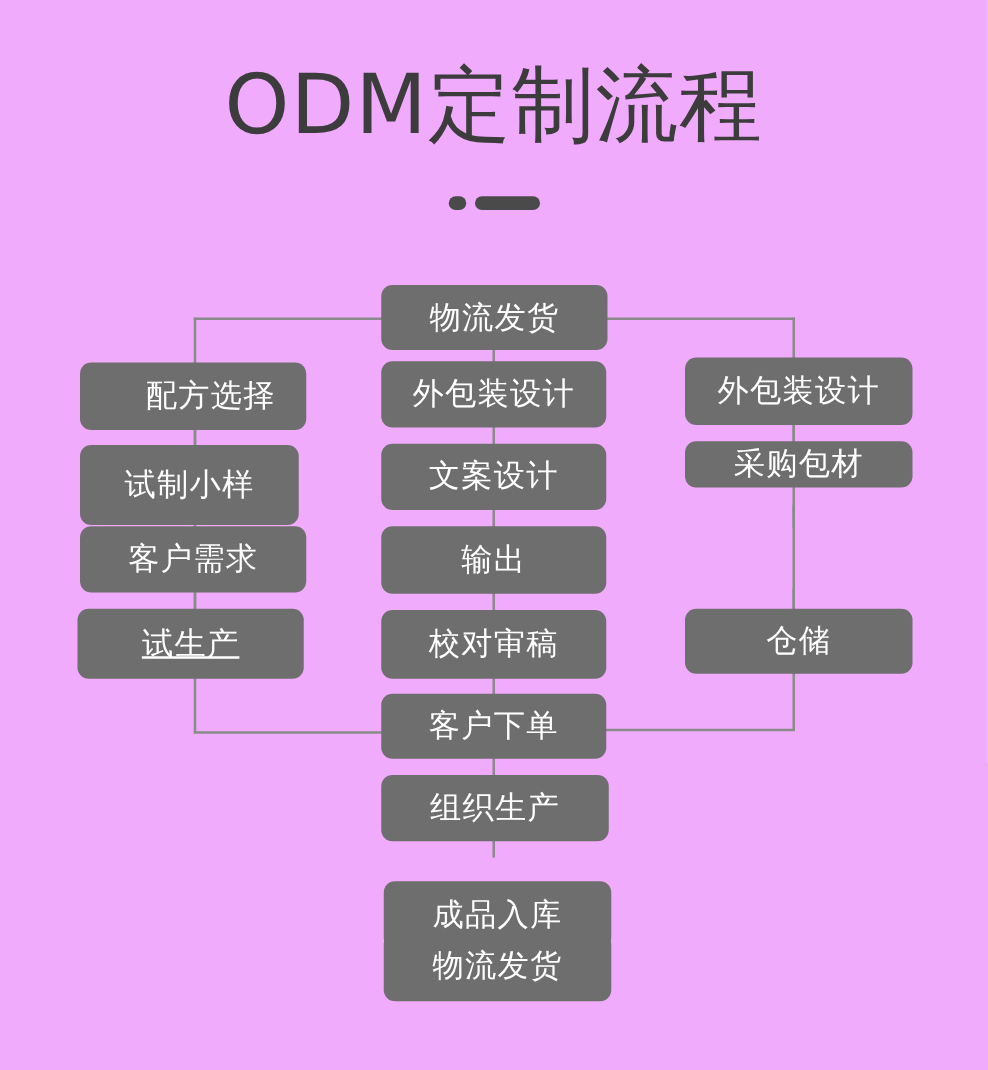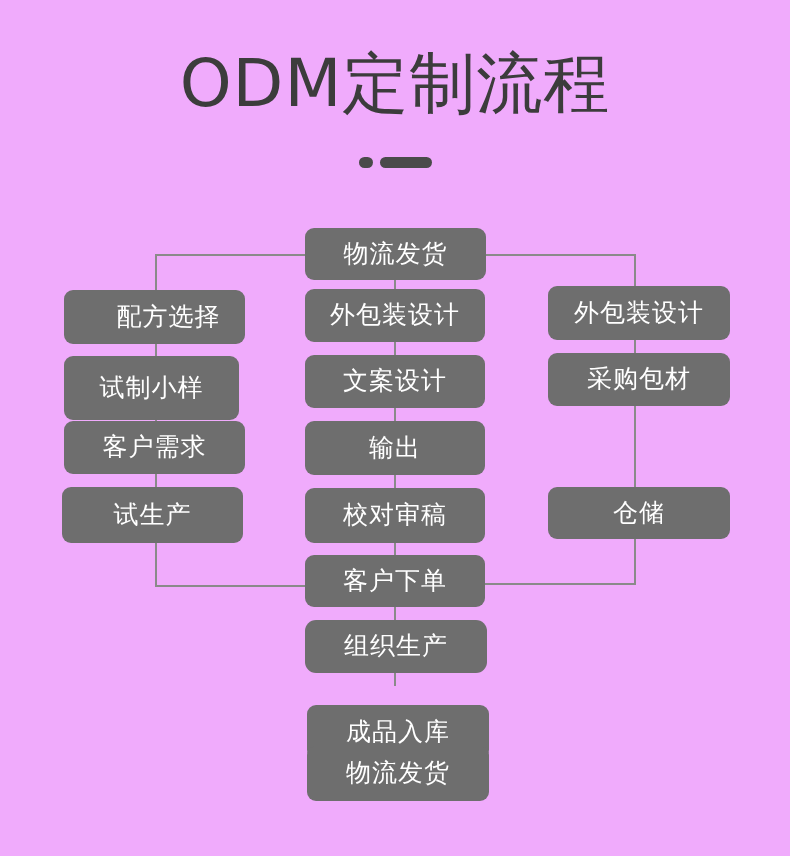--- a/index.html
+++ b/index.html
@@ -143,48 +143,48 @@
       </div>
       <div class="node" style="left: 64px; top: 290px; width: 181px; height: 54px; padding-left: 28px;">
         <span class="node-label">配方选择</span>
       </div>
       <div class="node" style="left: 64px; top: 356px; width: 175px; height: 64px;">
         <span class="node-label">试制小样</span>
       </div>
       <div class="node" style="left: 64px; top: 421px; width: 181px; height: 53px;">
         <span class="node-label">客户需求</span>
       </div>
-      <div class="node" style="left: 62px; top: 487px; width: 181px; height: 56px;">
+      <div class="node" style="left: 62px; top: 487px; width: 181px; height: 56px; text-decoration: underline;">
         <span class="node-label">试生产</span>
       </div>
       <div class="node" style="left: 305px; top: 289px; width: 180px; height: 53px;">
         <span class="node-label">外包装设计</span>
       </div>
       <div class="node" style="left: 305px; top: 355px; width: 180px; height: 53px;">
         <span class="node-label">文案设计</span>
       </div>
       <div class="node" style="left: 305px; top: 421px; width: 180px; height: 54px;">
         <span class="node-label">输出</span>
       </div>
       <div class="node" style="left: 305px; top: 488px; width: 180px; height: 55px;">
         <span class="node-label">校对审稿</span>
       </div>
       <div class="node" style="left: 548px; top: 286px; width: 182px; height: 54px;">
         <span class="node-label">外包装设计</span>
       </div>
-      <div class="node" style="left: 548px; top: 353px; width: 182px; height: 53px;">
+      <div class="node" style="left: 548px; top: 353px; width: 182px; height: 37px;">
         <span class="node-label">采购包材</span>
       </div>
       <div class="node" style="left: 548px; top: 487px; width: 182px; height: 52px;">
         <span class="node-label">仓储</span>
       </div>
       <div class="node" style="left: 305px; top: 555px; width: 180px; height: 52px;">
         <span class="node-label">客户下单</span>
       </div>
-      <div class="node" style="left: 305px; top: 620px; width: 182px; height: 53px; border-radius: 11px;">
+      <div class="node" style="left: 305px; top: 620px; width: 182px; height: 53px;">
         <span class="node-label">组织生产</span>
       </div>
       <div class="node" style="left: 307px; top: 705px; width: 182px; height: 54px;">
         <span class="node-label">成品入库</span>
       </div>
       <div class="node" style="left: 307px; top: 746px; width: 182px; height: 55px;">
         <span class="node-label">物流发货</span>
       </div>
     </div>
 

